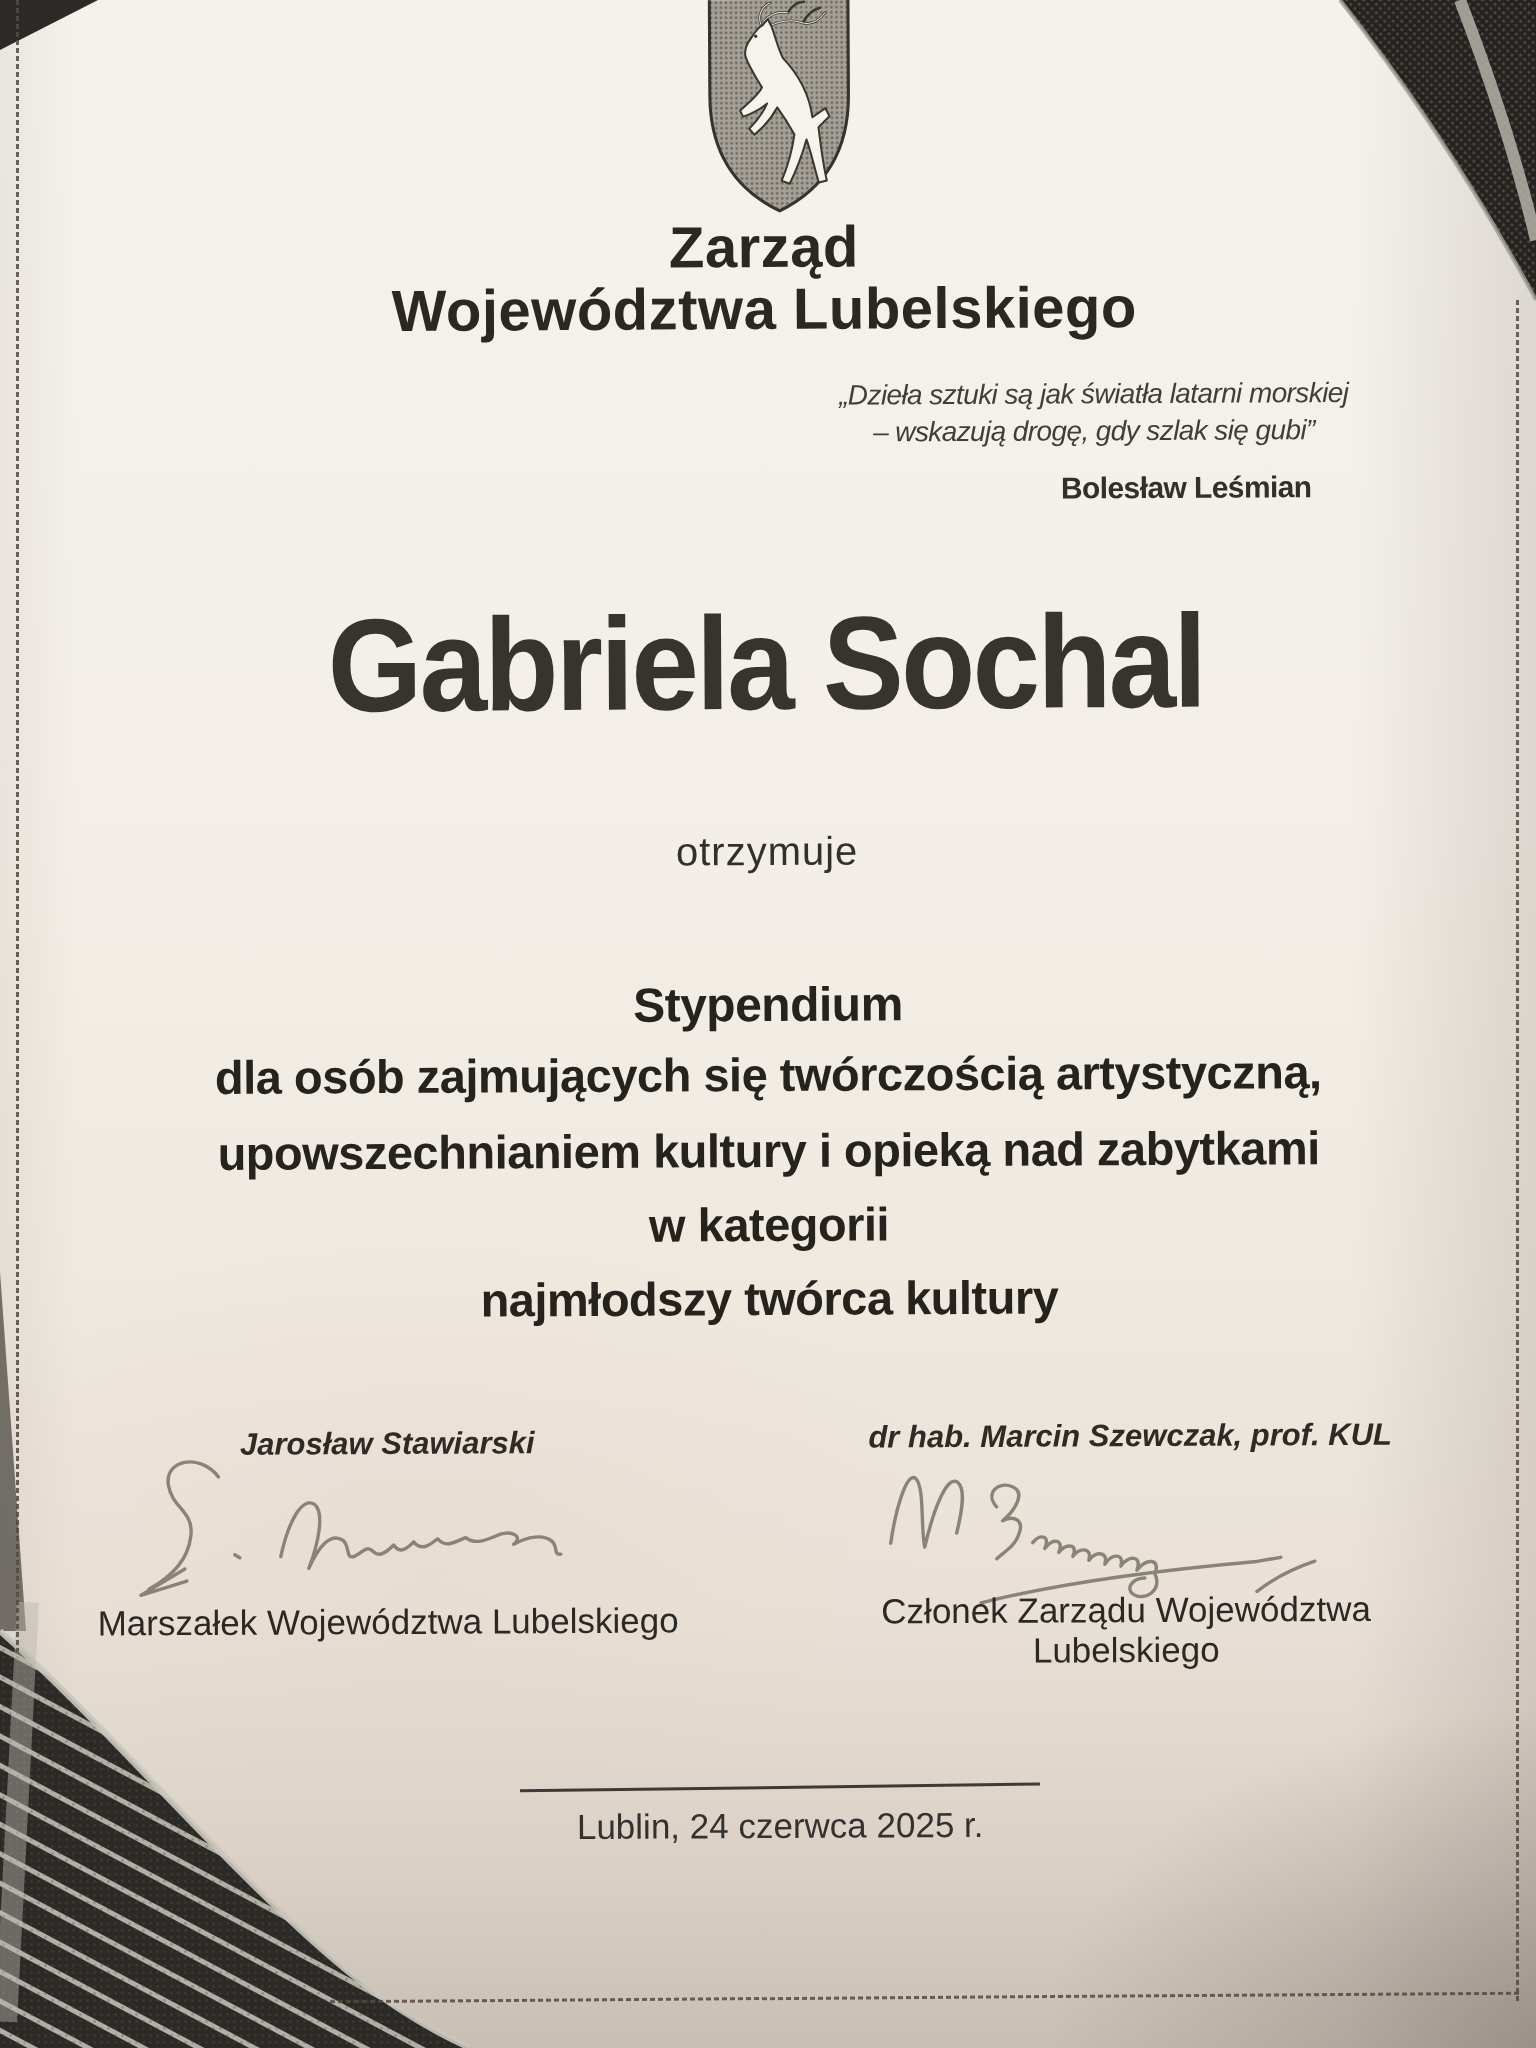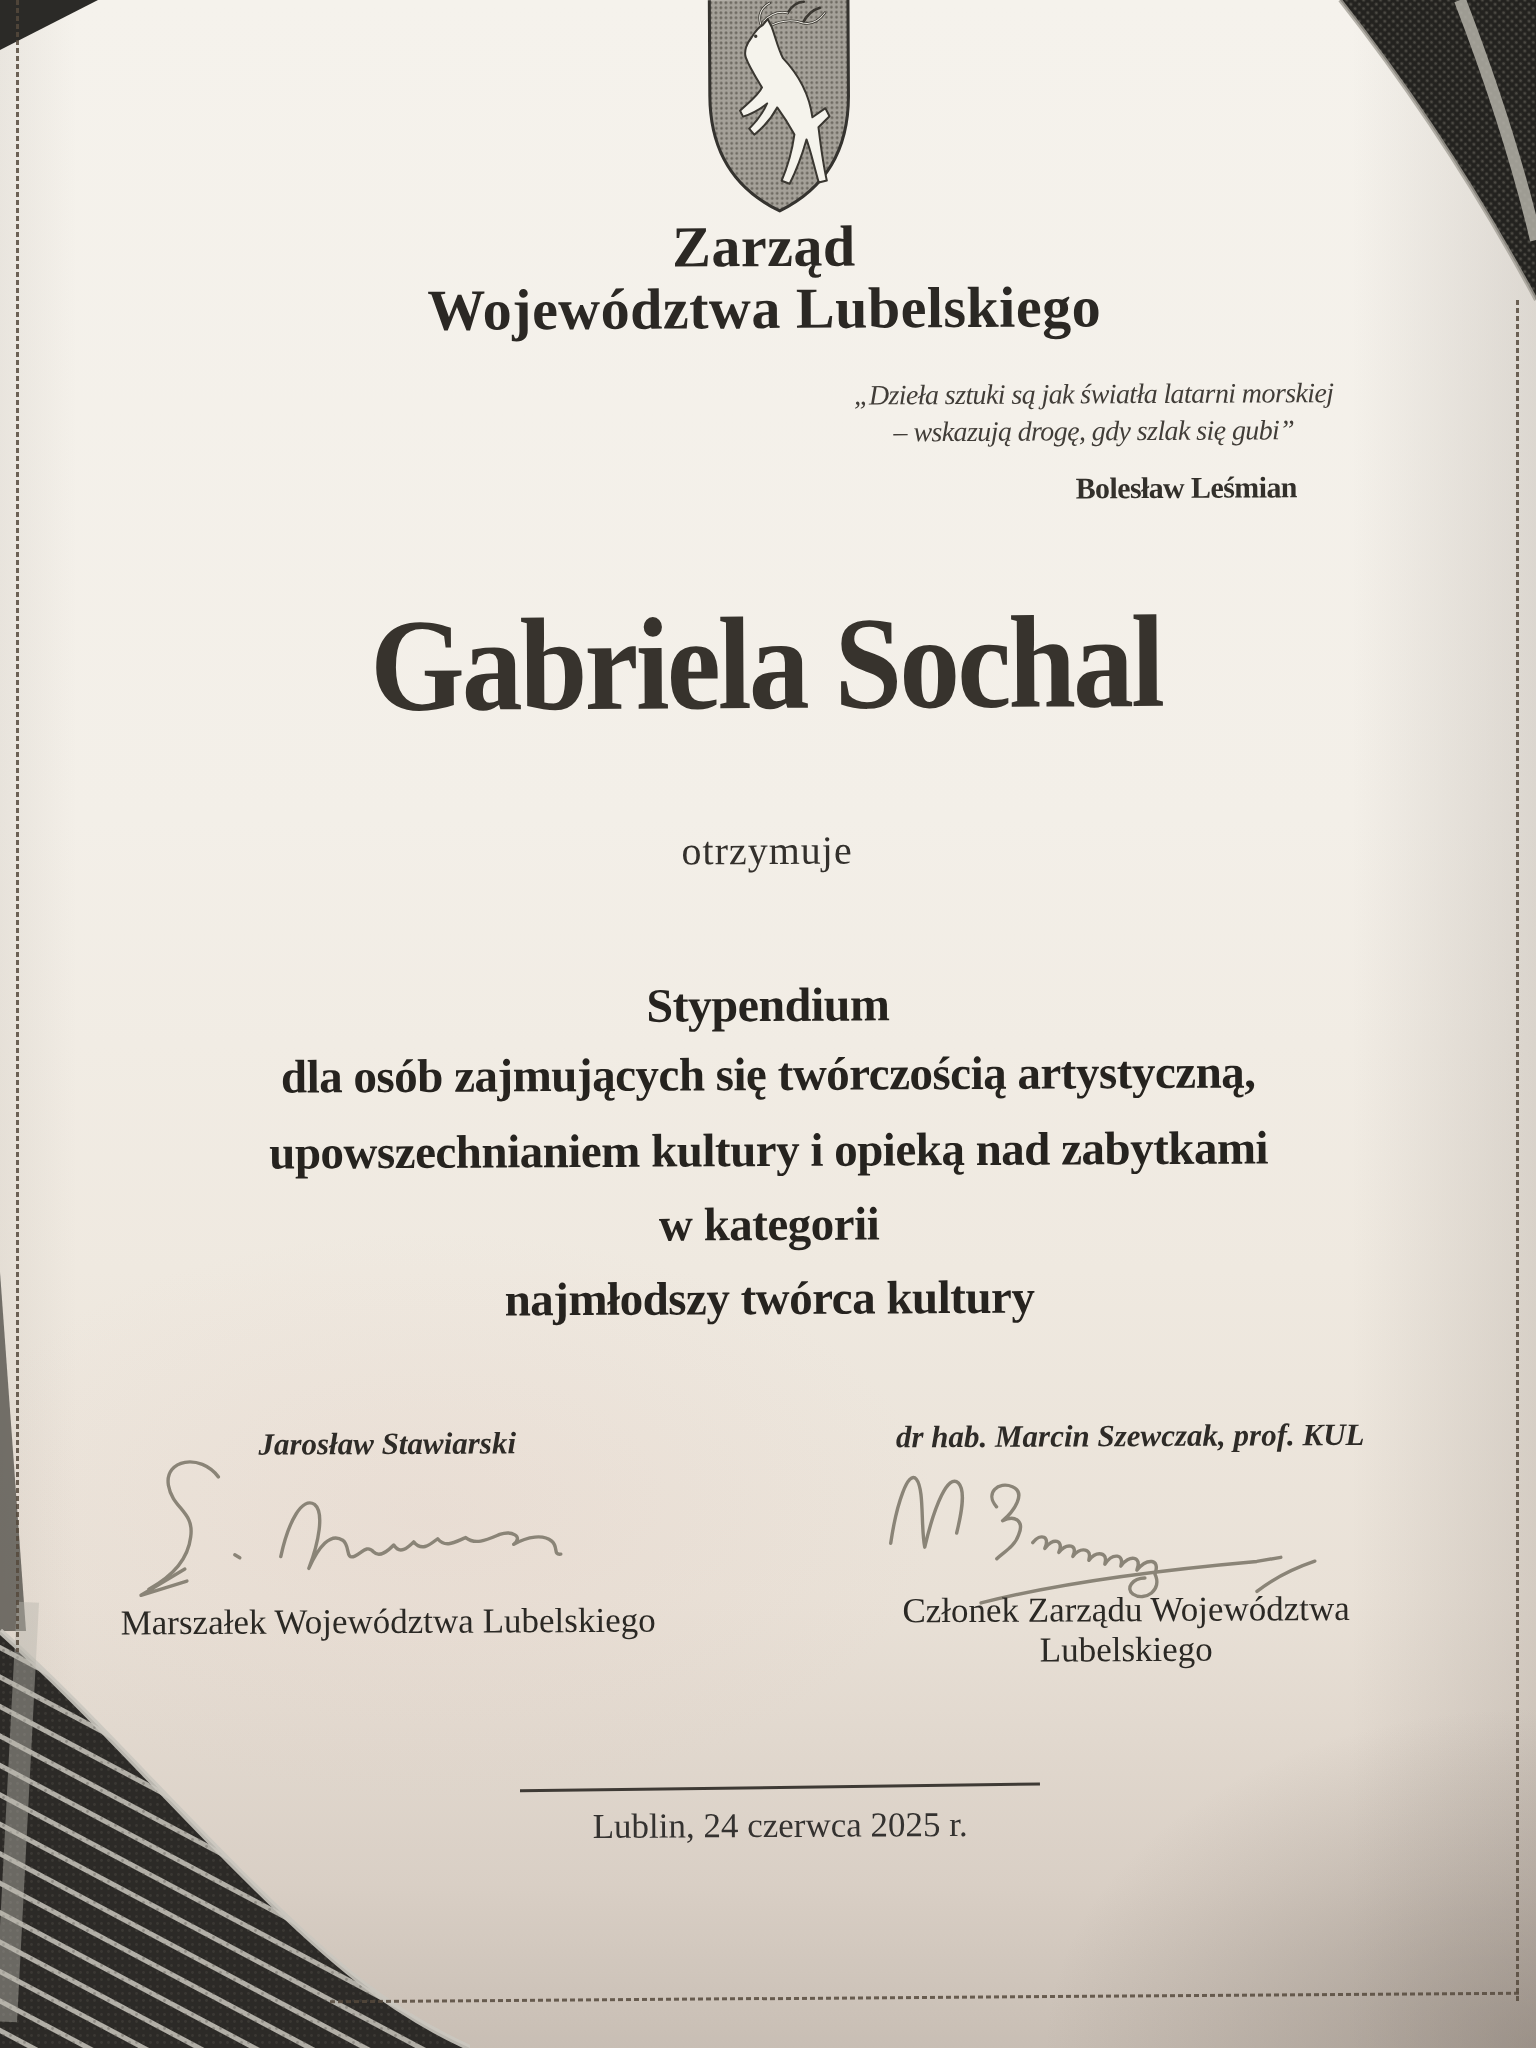--- a/index.html
+++ b/index.html
@@ -1,18 +1,18 @@
 <!DOCTYPE html>
 <html><head>
 <meta charset="utf-8">
 <style>
   html,body{margin:0;padding:0;background:#111;}
   .photo{
     position:relative;width:1536px;height:2048px;overflow:hidden;
-    font-family:Liberation Serif, serif;color:#26231f;
+    font-family:Liberation Sans, sans-serif;color:#26231f;
     background:
       radial-gradient(ellipse 820px 460px at 28% 74%, rgba(224,195,186,0.18), rgba(224,195,186,0) 62%),
       radial-gradient(ellipse 780px 540px at 100% 100%, rgba(112,102,94,0.42), rgba(112,102,94,0) 63%),
       linear-gradient(90deg, rgba(151,141,131,0.12) 0%, rgba(151,141,131,0) 5%, rgba(151,141,131,0) 88%, rgba(135,125,117,0.22) 100%),
       linear-gradient(180deg,#f5f2ec 0%,#f3efe8 40%,#efe9e0 62%,#e9e1d7 78%,#d9cfc5 92%,#c8beb4 100%);
   }
   .content{position:absolute;inset:0;transform:rotate(-0.3deg);}
   .ct{position:absolute;left:0;width:100%;text-align:center;line-height:1.06;}
   
   .org1{top:216px;font-size:58px;font-weight:700;color:#2b2824;letter-spacing:0.5px;}

